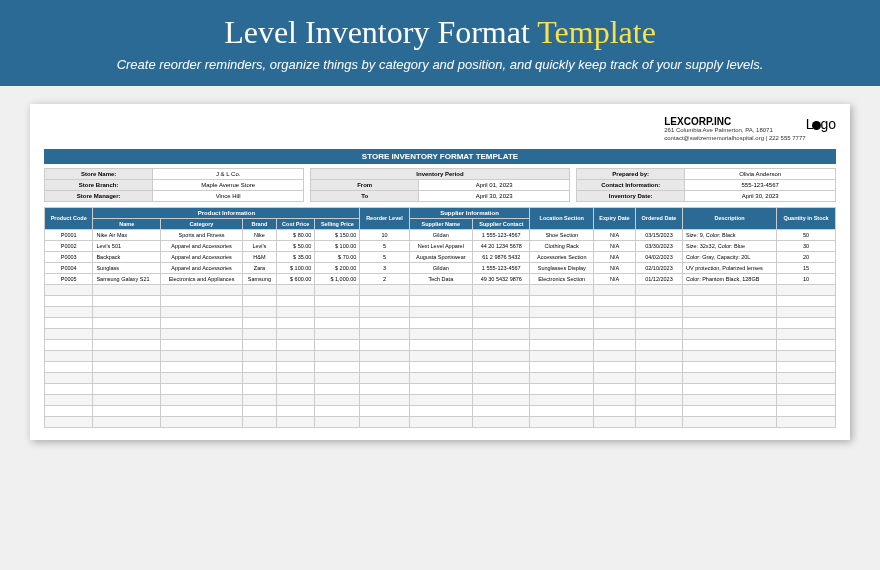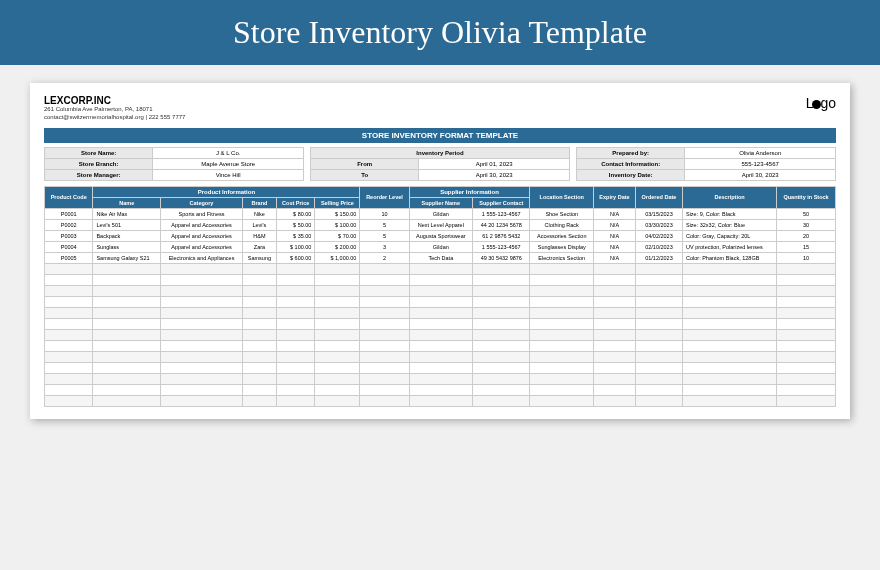--- a/index.html
+++ b/index.html
@@ -1,23 +1,23 @@
 <!DOCTYPE html>
 <html><head>
 <meta charset="utf-8">
 <style>
 *{margin:0;padding:0;box-sizing:border-box}
 body{font-family:Arial,sans-serif;background:#f0f0f0;width:880px;height:570px;overflow:hidden}
 .banner{background:#2b6a94;color:#fff;text-align:center;padding:14px 20px}
 .banner h1{font-family:Georgia,serif;font-size:32px;font-weight:400}
-.banner h1 .dim{color:#ffffff}
+.banner h1 .dim{color:#fde047}
 .banner p{font-size:13px;margin-top:6px;font-style:italic}
 .canvas{padding:18px 28px;display:flex;justify-content:center}
 .sheet{background:#fff;width:820px;box-shadow:2px 2px 8px rgba(0,0,0,0.3);padding:12px 14px;font-size:7px}
-.head{display:flex;justify-content:space-between;align-items:flex-start;margin-bottom:6px}
+.head{display:flex;justify-content:flex-end;align-items:flex-start;margin-bottom:6px}
 .company h2{font-size:10px;font-weight:700}
 .company p{font-size:6px;color:#333;line-height:1.3}
 .logo{font-size:14px;font-weight:400}
 .logo .o{display:inline-block;width:9px;height:9px;background:#000;border-radius:50%;vertical-align:middle;margin:0 -1px}
 .titlebar{background:#2b6a94;color:#fff;text-align:center;padding:3px;font-size:8px;font-weight:700;margin-bottom:4px}
 .info{display:flex;gap:6px;margin-bottom:6px;font-size:6px}
 .info-block{flex:1}
 .info-row{display:flex;border:1px solid #ccc;margin-bottom:-1px}
 .info-row .lbl{background:#e8e8e8;width:42%;padding:2px 4px;text-align:center;font-weight:700;border-right:1px solid #ccc}
 .info-row .val{flex:1;padding:2px 4px;text-align:center}
@@ -27,21 +27,22 @@
 th.group{font-size:6px}
 td.l{text-align:left}
 td.r{text-align:right}
 .empty td{height:11px;background:#f5f5f5}
 .empty:nth-child(odd) td{background:#fff}
 </style>
 </head>
 <body>
 
 <div class="banner">
-  <h1><span>Store Inventory Olivia </span><span class="dim">Template</span></h1>
+  <h1><span>Level Inventory Format </span><span class="dim">Template</span></h1>
+  <p>Create reorder reminders, organize things by category and position, and quickly keep track of your supply levels.</p>
 </div>
 
 <div class="canvas">
 <div class="sheet">
 
 <div class="head">
   <div class="company">
     <h2>LEXCORP.INC</h2>
     <p>261 Columbia Ave Palmerton, PA, 18071</p>
     <p>contact@switzermemorialhospital.org | 222 555 7777</p>

